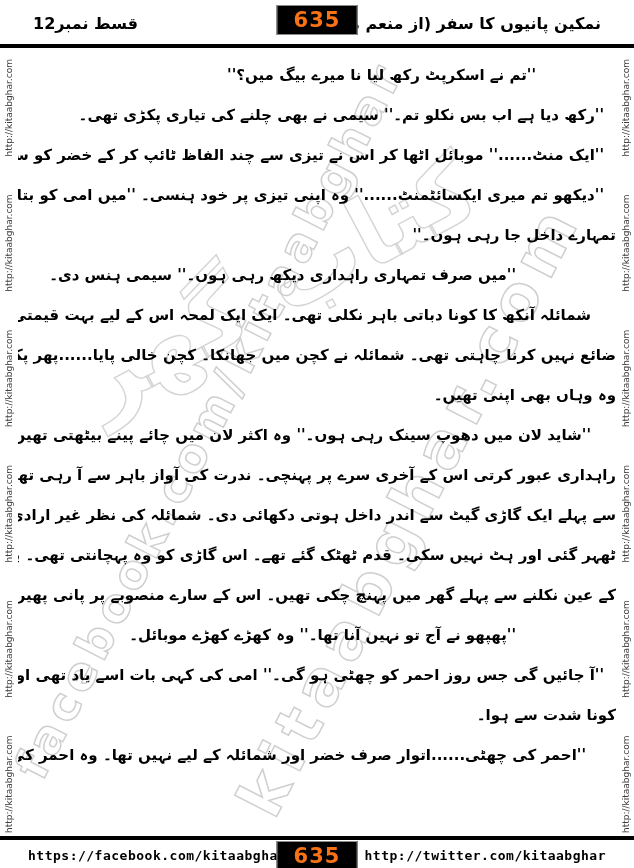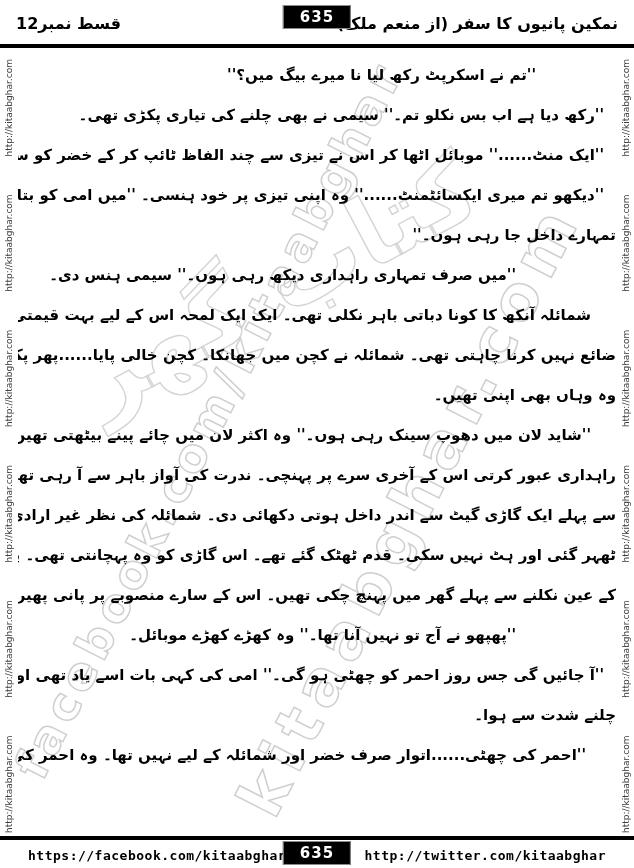--- a/index.html
+++ b/index.html
@@ -3,25 +3,25 @@
 <meta charset="utf-8">
 <style>
   html,body{margin:0;padding:0;background:#e9e9e9;}
   .page{
     position:relative;width:634px;height:868px;background:#ffffff;
     font-family:"DejaVu Sans",sans-serif;overflow:hidden;margin:0 auto;
     box-shadow:0 0 4px rgba(0,0,0,.4);
   }
   
   .header{position:absolute;top:6px;left:0;right:0;height:34px;
-    display:flex;align-items:center;justify-content:space-between;padding:0 16px;}
+    display:flex;align-items:center;justify-content:space-between;padding:0 33px;}
   .hdr-text{font-size:16px;font-weight:bold;direction:rtl;color:#000;}
   .badge{
     position:absolute;left:50%;transform:translateX(-50%);
-    background:#000;color:#ffffff;font-weight:bold;font-size:15px;
+    background:#000;color:#f97316;font-weight:bold;font-size:21px;
     padding:2px 16px;border:1px solid #8a8a8a;letter-spacing:1px;
     font-family:"DejaVu Sans",sans-serif;
   }
   .badge.top{top:5px;}
   .rule{position:absolute;left:0;width:100%;height:4px;background:#000;}
   .rule.top-rule{top:44px;}
   .rule.bottom-rule{top:836px;}
   
   .body-text{position:absolute;top:55px;right:18px;left:18px;direction:rtl;z-index:3;}
   .l{
@@ -101,21 +101,21 @@
     <div class="l in25">شمائلہ آنکھ کا کونا دباتی باہر نکلی تھی۔ ایک ایک لمحہ اس کے لیے بہت قیمتی تھا اور وہ ایک قیمتی لمحہ بھی</div>
     <div class="l">ضائع نہیں کرنا چاہتی تھی۔ شمائلہ نے کچن میں جھانکا۔ کچن خالی پایا......پھر پکارتی ہوئی کمرے میں آئی مگر</div>
     <div class="l">وہ وہاں بھی اپنی تھیں۔</div>
     <div class="l in25">''شاید لان میں دھوپ سینک رہی ہوں۔'' وہ اکثر لان میں چائے پینے بیٹھتی تھیں۔ شمائلہ</div>
     <div class="l">راہداری عبور کرتی اس کے آخری سرے پر پہنچی۔ ندرت کی آواز باہر سے آ رہی تھی لیکن اس کے باہر نکلنے</div>
     <div class="l">سے پہلے ایک گاڑی گیٹ سے اندر داخل ہوتی دکھائی دی۔ شمائلہ کی نظر غیر ارادی طور پر اٹھی۔ پھر وہ نظر</div>
     <div class="l">ٹھہر گئی اور ہٹ نہیں سکی۔ قدم ٹھٹک گئے تھے۔ اس گاڑی کو وہ پہچانتی تھی۔ یہ احمر کی گاڑی تھی۔ پھپھو اس</div>
     <div class="l">کے عین نکلنے سے پہلے گھر میں پہنچ چکی تھیں۔ اس کے سارے منصوبے پر پانی پھیرنے۔</div>
     <div class="l in100">''پھپھو نے آج تو نہیں آنا تھا۔'' وہ کھڑے کھڑے موبائل۔</div>
     <div class="l in12">''آ جائیں گی جس روز احمر کو چھٹی ہو گی۔'' امی کی کہی بات اسے یاد تھی اور ساتھ ہی اپنی حماقت کا</div>
-    <div class="l">چلنے شدت سے ہوا۔</div>
+    <div class="l">کونا شدت سے ہوا۔</div>
     <div class="l in30">''احمر کی چھٹی......اتوار صرف خضر اور شمائلہ کے لیے نہیں تھا۔ وہ احمر کی چھٹی کا دن تھا۔''</div>
   </div>
 
   <div class="rule bottom-rule"></div>
   <div class="footer">
     <span class="ftr-url">https://facebook.com/kitaabghar</span>
     <span class="ftr-url">http://twitter.com/kitaabghar</span>
   </div>
   <div class="badge bottom">635</div>
 

